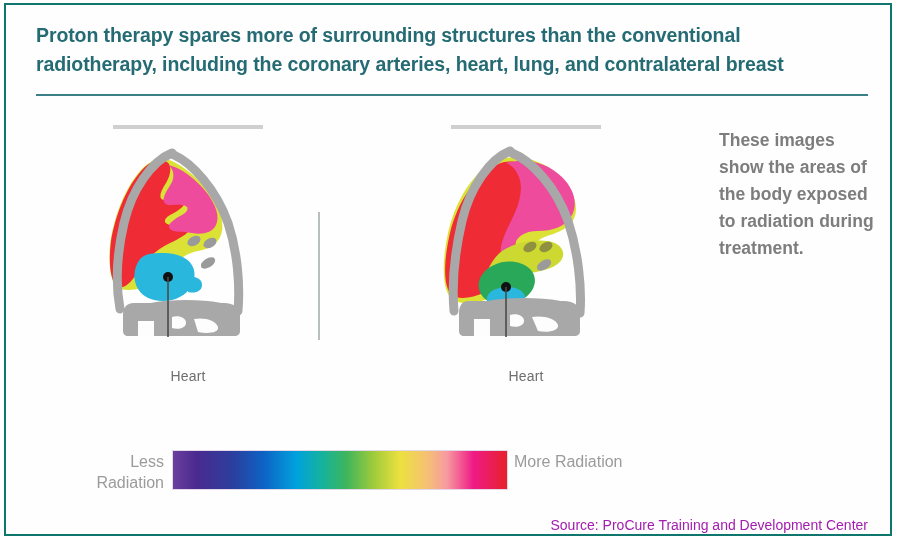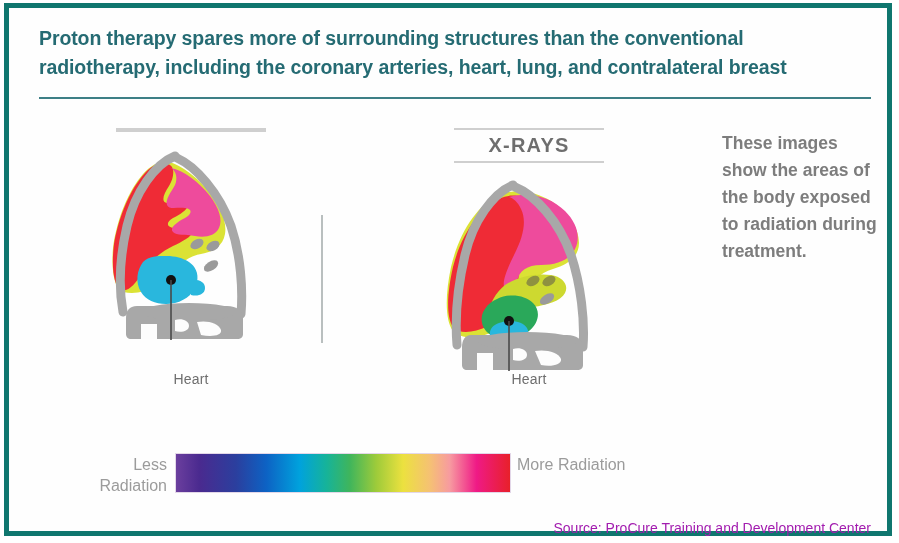--- a/index.html
+++ b/index.html
@@ -14,21 +14,21 @@
     overflow: hidden;
   }
 
   #card {
     position: absolute;
     left: 4px;
     top: 3px;
     width: 888px;
     height: 533px;
     background: #fefefe;
-    border: 5px solid #0f766e;
+    border: 2px solid #0f766e;
     box-sizing: border-box;
   }
 
   
   #title-block {
     position: absolute;
     left: 30px;
     top: 16px;
     width: 830px;
   }
@@ -235,21 +235,20 @@
       </svg>
     </div>
 
     <div class="heart-label">Heart</div>
   </div>
 
   <div class="panel" id="panel-xrays">
 
     <div class="panel-label-wrap">
       <div class="panel-rule"></div>
-      <div class="panel-label">X-RAYS</div>
       <div class="panel-rule"></div>
     </div>
 
     <div class="fig-wrap">
       <svg width="240" height="200" viewBox="0 0 240 200">
 
         <path d="M44 160 C36 150 36 124 42 96 C50 62 68 34 90 24 C106 17 126 20 142 30
                  C158 40 170 56 170 72 C170 86 158 94 144 98 C130 102 122 112 118 124
                  C113 138 104 150 90 158 C74 167 54 170 44 160 Z" fill="#d9e02a" opacity="0.95"></path>
 

